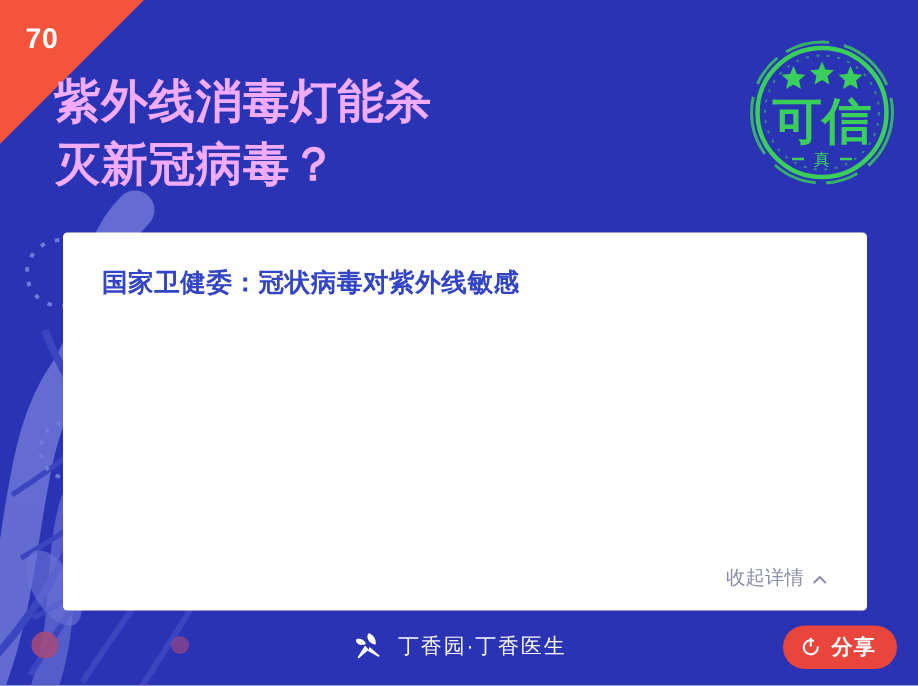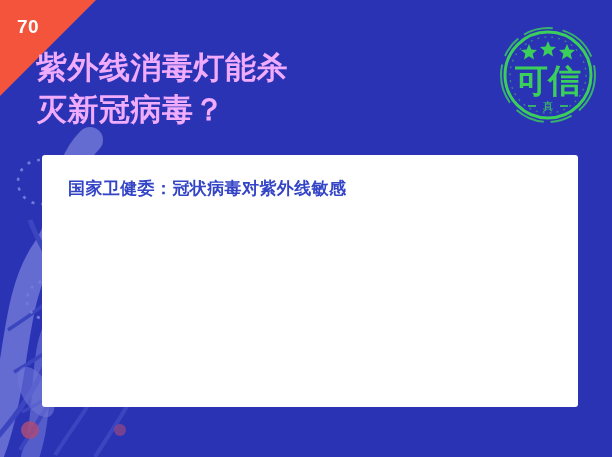--- a/index.html
+++ b/index.html
@@ -237,16 +237,48 @@
       <text x="52" y="87" text-anchor="middle" font-family="'Liberation Sans','DejaVu Sans',sans-serif" font-size="11" fill="#3ACF5A">真</text>
       <g stroke="#3ACF5A" stroke-width="1.6">
         <line x1="32" y1="83" x2="40" y2="83"></line>
         <line x1="64" y1="83" x2="72" y2="83"></line>
       </g>
     </svg>
   </div>
 
   <div class="card">
     <div class="card-title">国家卫健委：冠状病毒对紫外线敏感</div>
-  </div>
-
+    <div class="collapse-row">
+      <span>收起详情</span>
+      <span class="chev">
+        <svg viewBox="0 0 12 12" width="11" height="11" xmlns="http://www.w3.org/2000/svg">
+          <polyline points="2,8 6,4 10,8" fill="none" stroke="#8A8FA8" stroke-width="1.4" stroke-linecap="round" stroke-linejoin="round"></polyline>
+        </svg>
+      </span>
+    </div>
+  </div>
+
+  <div class="footer">
+    <div class="brand">
+      <span class="brand-logo">
+        <svg viewBox="0 0 22 22" width="22" height="22" xmlns="http://www.w3.org/2000/svg">
+          <g fill="#ffffff">
+            <path d="M11.6 2.2 C14.8 3.4 16.6 6.4 16.1 9.6 C13.2 9.7 11.0 7.5 10.6 4.9 C10.4 3.9 10.8 2.8 11.6 2.2 Z"></path>
+            <path d="M3.4 6.0 C6.0 5.4 8.6 6.7 9.6 9.1 C7.6 10.6 4.9 10.2 3.4 8.3 C2.9 7.6 2.9 6.7 3.4 6.0 Z"></path>
+            <path d="M9.0 10.4 L4.2 18.0 C3.9 18.5 4.5 19.1 5.0 18.7 L11.5 13.2 Z"></path>
+            <path d="M12.1 11.3 L18.4 16.9 C18.9 17.3 18.4 18.1 17.8 17.8 L11.0 14.0 Z"></path>
+          </g>
+        </svg>
+      </span>
+      <span class="brand-name">丁香园·丁香医生</span>
+    </div>
+    <div class="share-btn">
+      <span class="share-ic">
+        <svg viewBox="0 0 16 16" width="15" height="15" xmlns="http://www.w3.org/2000/svg">
+          <path d="M13 8 A5 5 0 1 1 9.6 3.3" fill="none" stroke="#ffffff" stroke-width="1.5" stroke-linecap="round"></path>
+          <line x1="8" y1="2" x2="8" y2="7" stroke="#ffffff" stroke-width="1.5" stroke-linecap="round"></line>
+        </svg>
+      </span>
+      <span class="share-label">分享</span>
+    </div>
+  </div>
 
 </div>
 
 </body></html>

